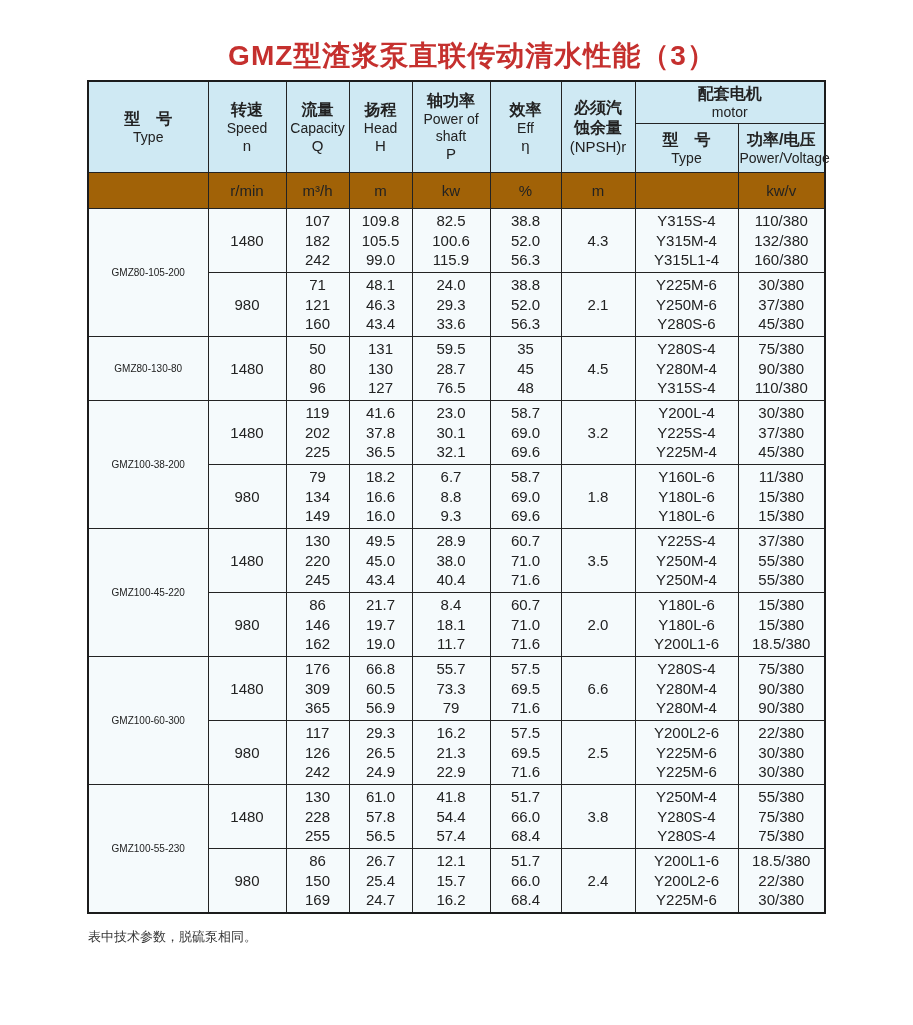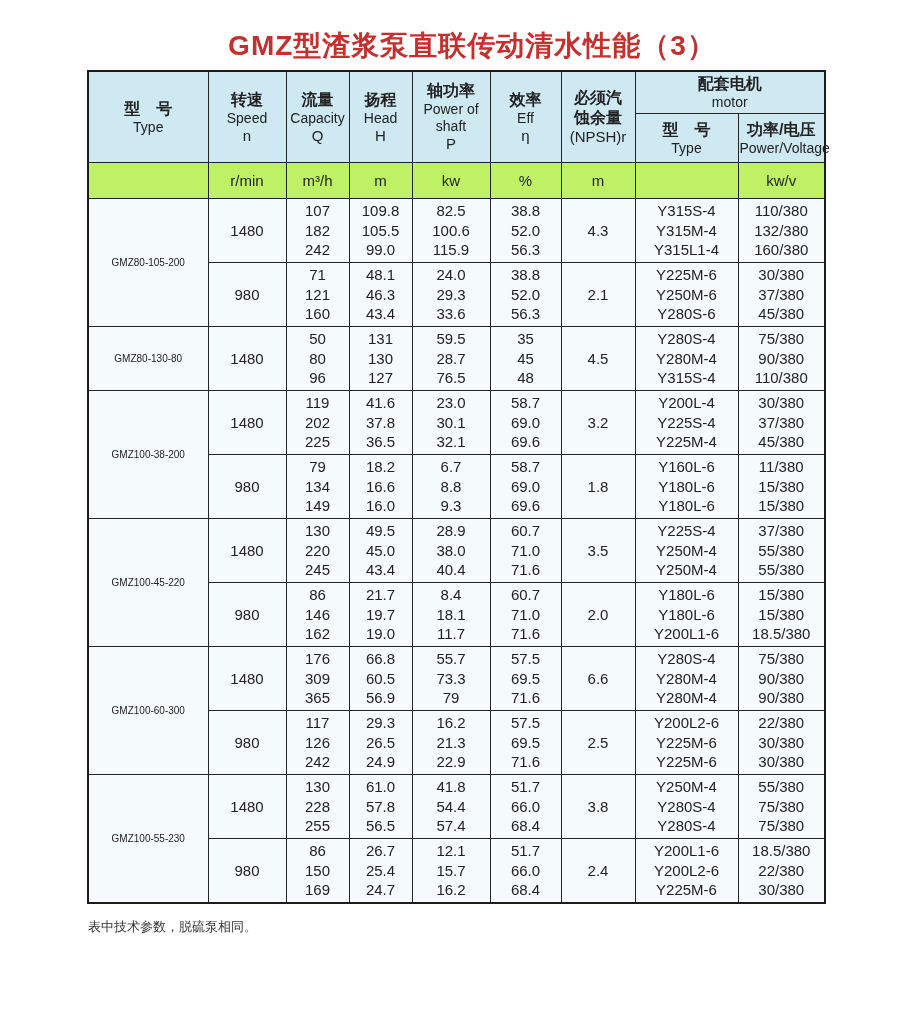--- a/index.html
+++ b/index.html
@@ -10,21 +10,21 @@
     color: #222;
     overflow: hidden;
   }
   .page { padding-top: 30px; }
   .title {
     text-align: center;
     color: #c5302e;
     font-size: 28px;
     font-weight: bold;
     letter-spacing: 1px;
-    margin: 0 0 8px 0;
+    margin: 10px 0 8px 0;
     line-height: 32px;
     padding-left: 31px;
   }
   .subtitle {
     text-align: center;
     font-size: 17px;
     color: #141414;
     margin: 0 0 13px 0;
     line-height: 20px;
   }
@@ -37,21 +37,21 @@
   }
   table.perf th, table.perf td {
     border: 1.6px solid #232323;
     text-align: center;
     vertical-align: middle;
     padding: 2px 1px;
   }
   thead th { background: #cfe9f3; font-weight: normal; }
   tr.head-a { height: 42px; }
   tr.head-b th { height: 44px; }
-  tr.unit-row th { height: 31px; font-size: 15px; background: #bef264; }
+  tr.unit-row th { height: 31px; font-size: 15px; background: #a16207; }
   .zh  { font-size: 16px; font-weight: bold; line-height: 20px; }
   .en  { font-size: 14px; line-height: 17px; }
   .sym { font-size: 15px; line-height: 18px; }
   tbody tr { height: 64px; }
   tbody td {
     background: #f5fafc;
     font-size: 15px;
     line-height: 19.5px;
   }
   td.type-cell {

